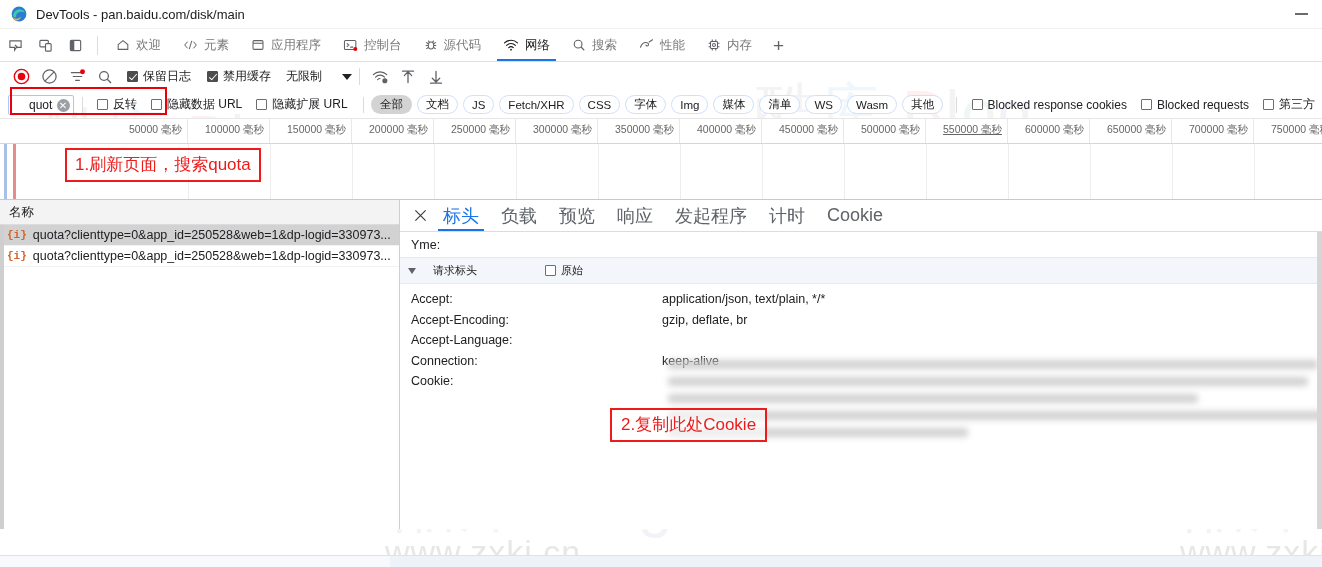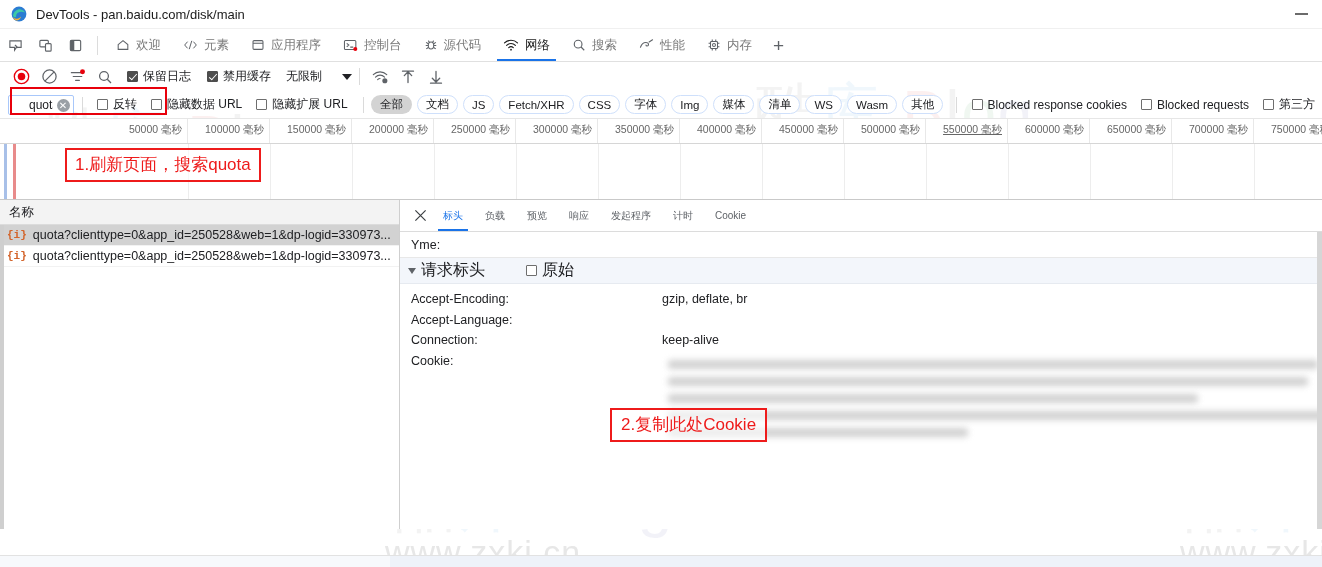--- a/index.html
+++ b/index.html
@@ -106,32 +106,32 @@
            font-family:"Liberation Mono",monospace; }
   .reqscroll { position:absolute; left:0; top:25px; bottom:0; width:4px;
                background:#cfcfcf; }
 
   .detail { flex:1; position:relative; background:#fff; overflow:hidden; }
   .dtabs { height:32px; display:flex; align-items:center; padding-left:8px;
            border-bottom:1px solid #dcdcdc; background:#fff; }
   .closex { width:24px; height:24px; display:flex; align-items:center;
             justify-content:center; cursor:pointer; }
   .dtab { height:31px; padding:0 11px; display:flex; align-items:center;
-          font-size:10px; color:#5f6368; cursor:pointer; position:relative; }
+          font-size:18px; color:#5f6368; cursor:pointer; position:relative; }
   .dtab.active { color:#1a73e8; }
   .dtab.active::after { content:""; position:absolute; left:6px; right:6px; bottom:0;
                         height:2px; background:#1a73e8; }
   .yme { height:26px; display:flex; align-items:center; padding-left:11px;
          font-size:12.5px; color:#202124; border-bottom:1px solid #e8e8e8; }
   .sectionhdr { height:26px; display:flex; align-items:center; padding-left:8px;
-                background:#f3f6fb; border-bottom:1px solid #e6eaf0; font-size:16px; }
+                background:#f3f6fb; border-bottom:1px solid #e6eaf0; font-size:11px;gap:12px; }
   .tri { width:0; height:0; border-left:4.5px solid transparent; border-right:4.5px solid transparent;
          border-top:6px solid #5f6368; margin-right:5px; }
   .sect-title { color:#202124; font-weight:400; }
-  .rawchk { display:flex; align-items:center; gap:5px; margin-left:41px; cursor:pointer; color:#202124; }
+  .rawchk { display:flex; align-items:center; gap:5px; margin-left:56px; cursor:pointer; color:#202124; }
   .hdrlist { padding-top:5px; position:relative; }
   .hdrrow { display:flex; height:20.5px; align-items:center; font-size:12.5px; }
   .hkey { width:262px; padding-left:11px; color:#202124; }
   .hval { color:#202124; }
   .annot2 { position:absolute; left:610px; top:408px; border:2.5px solid #ee1b1b;
             background:rgba(255,255,255,.6); padding:3px 9px 4px 9px;
             color:#ee1b1b; font-size:17px; white-space:nowrap; z-index:6; }
   .blurline { position:absolute; height:9px; border-radius:3px; filter:blur(3px);
               background:#c9c9c9; opacity:.85; }
   .vscroll { position:absolute; right:0; top:32px; bottom:0; width:5px; background:#d6d6d6; }
@@ -452,20 +452,24 @@
       <span class="tri"></span>
       <span class="sect-title">请求标头</span>
       <span class="rawchk">
         <span class="cbox"></span>
         <span>原始</span>
       </span>
     </div>
 
     <div class="hdrlist">
       <div class="hdrrow">
+        <span class="hkey">Accept:</span>
+        <span class="hval">application/json, text/plain, */*</span>
+      </div>
+      <div class="hdrrow">
         <span class="hkey">Accept-Encoding:</span>
         <span class="hval">gzip, deflate, br</span>
       </div>
       <div class="hdrrow">
         <span class="hkey">Accept-Language:</span>
       </div>
       <div class="hdrrow">
         <span class="hkey">Connection:</span>
         <span class="hval">keep-alive</span>
       </div>

